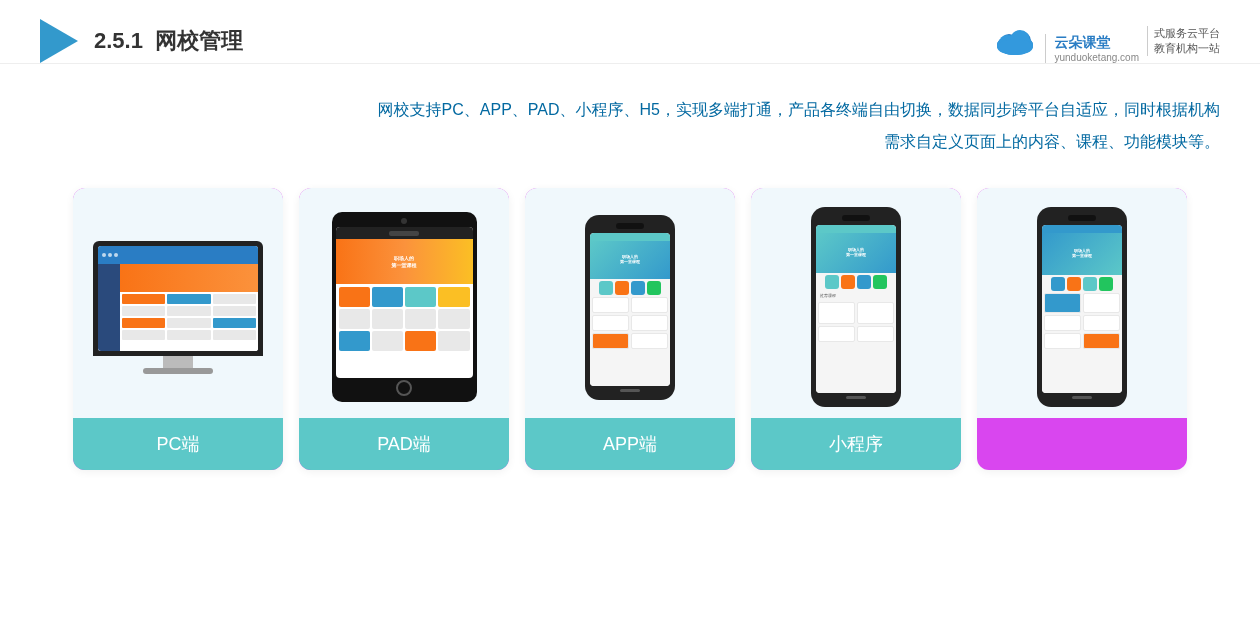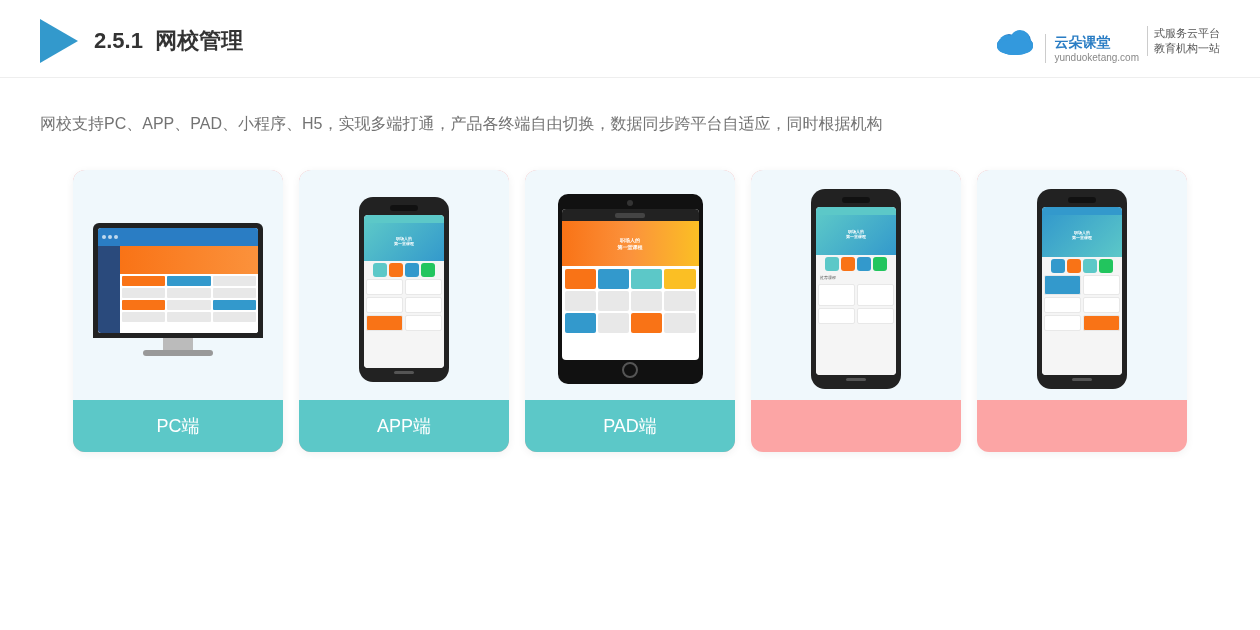--- a/index.html
+++ b/index.html
@@ -14,21 +14,21 @@
       width: 1260px;
       min-height: 630px;
       background: #fff;
       padding: 0;
     }
     
     .header {
       display: flex;
       align-items: flex-end;
       justify-content: space-between;
-      padding: 18px 40px 14px 40px;
+      padding: 18px 40px 0 40px;
       border-bottom: 1px solid #eee;
     }
     .header-left {
       display: flex;
       align-items: center;
       gap: 16px;
     }
     .logo-triangle {
       width: 0;
       height: 0;
@@ -70,32 +70,33 @@
       color: #888;
     }
     .brand-slogan {
       font-size: 11px;
       color: #555;
     }
     
     .description {
       padding: 30px 40px 10px 40px;
       font-size: 16px;
-      color: #737373;
+      color: #0369a1;
       line-height: 2;
+      text-align: right;
     }
     
     .cards-container {
       display: flex;
       gap: 16px;
       padding: 20px 40px 30px 40px;
       justify-content: center;
     }
     .card {
-      background: #fca5a5;
+      background: #d946ef;
       border-radius: 12px;
       width: 210px;
       display: flex;
       flex-direction: column;
       align-items: center;
       overflow: hidden;
       box-shadow: 0 2px 8px rgba(0,0,0,0.06);
     }
     .card-image-area {
       width: 100%;
@@ -400,20 +401,21 @@
         <div style="display:flex;flex-direction:column;padding-left:6px;border-left:1px solid #ccc;">
           <span class="brand-slogan">式服务云平台</span>
           <span class="brand-slogan">教育机构一站</span>
         </div>
       </div>
     </div>
   </div>
 
   <div class="description">
     <p>网校支持PC、APP、PAD、小程序、H5，实现多端打通，产品各终端自由切换，数据同步跨平台自适应，同时根据机构</p>
+    <p>需求自定义页面上的内容、课程、功能模块等。</p>
   </div>
 
   <div class="cards-container">
 
     <div class="card">
       <div class="card-image-area">
         <div class="pc-monitor">
           <div class="monitor-frame">
             <div class="monitor-screen">
               <div class="monitor-screen-bar">
@@ -447,56 +449,20 @@
                   </div>
                 </div>
               </div>
             </div>
           </div>
           <div class="monitor-stand"></div>
           <div class="monitor-base"></div>
         </div>
       </div>
       <div class="card-label">PC端</div>
-    </div>
-
-    <div class="card">
-      <div class="card-image-area">
-        <div class="phone-frame">
-          <div class="phone-notch"></div>
-          <div class="phone-screen">
-            <div class="phone-status-bar"></div>
-            <div class="phone-hero">
-              <div class="phone-hero-text">职场人的<br>第一堂课程</div>
-            </div>
-            <div class="phone-body">
-              <div class="phone-icons-row">
-                <div class="phone-icon-mini"></div>
-                <div class="phone-icon-mini phone-icon-orange"></div>
-                <div class="phone-icon-mini phone-icon-blue"></div>
-                <div class="phone-icon-mini phone-icon-green"></div>
-              </div>
-              <div class="phone-card-row">
-                <div class="phone-card-mini"></div>
-                <div class="phone-card-mini"></div>
-              </div>
-              <div class="phone-card-row">
-                <div class="phone-card-mini"></div>
-                <div class="phone-card-mini"></div>
-              </div>
-              <div class="phone-card-row">
-                <div class="phone-card-mini" style="background:#f97316;"></div>
-                <div class="phone-card-mini"></div>
-              </div>
-            </div>
-          </div>
-          <div class="phone-home-btn"></div>
-        </div>
-      </div>
-      <div class="card-label">APP端</div>
     </div>
 
     <div class="card">
       <div class="card-image-area">
         <div class="tablet-frame">
           <div class="tablet-camera"></div>
           <div class="tablet-screen">
             <div class="tablet-top-bar">
               <div style="width:30px;height:5px;background:#444;border-radius:2px;"></div>
             </div>
@@ -519,20 +485,56 @@
             </div>
           </div>
           <div class="tablet-home"></div>
         </div>
       </div>
       <div class="card-label">PAD端</div>
     </div>
 
     <div class="card">
       <div class="card-image-area">
+        <div class="phone-frame">
+          <div class="phone-notch"></div>
+          <div class="phone-screen">
+            <div class="phone-status-bar"></div>
+            <div class="phone-hero">
+              <div class="phone-hero-text">职场人的<br>第一堂课程</div>
+            </div>
+            <div class="phone-body">
+              <div class="phone-icons-row">
+                <div class="phone-icon-mini"></div>
+                <div class="phone-icon-mini phone-icon-orange"></div>
+                <div class="phone-icon-mini phone-icon-blue"></div>
+                <div class="phone-icon-mini phone-icon-green"></div>
+              </div>
+              <div class="phone-card-row">
+                <div class="phone-card-mini"></div>
+                <div class="phone-card-mini"></div>
+              </div>
+              <div class="phone-card-row">
+                <div class="phone-card-mini"></div>
+                <div class="phone-card-mini"></div>
+              </div>
+              <div class="phone-card-row">
+                <div class="phone-card-mini" style="background:#f97316;"></div>
+                <div class="phone-card-mini"></div>
+              </div>
+            </div>
+          </div>
+          <div class="phone-home-btn"></div>
+        </div>
+      </div>
+      <div class="card-label">APP端</div>
+    </div>
+
+    <div class="card">
+      <div class="card-image-area">
         <div class="phone-frame" style="height:200px;">
           <div class="phone-notch"></div>
           <div class="phone-screen">
             <div class="phone-status-bar"></div>
             <div class="phone-hero" style="height:40px;">
               <div class="phone-hero-text">职场人的<br>第一堂课程</div>
             </div>
             <div class="phone-body">
               <div class="phone-icons-row">
                 <div class="phone-icon-mini"></div>
@@ -547,20 +549,21 @@
               </div>
               <div class="phone-card-row">
                 <div class="phone-card-mini"></div>
                 <div class="phone-card-mini"></div>
               </div>
             </div>
           </div>
           <div class="phone-home-btn"></div>
         </div>
       </div>
+      <div class="card-label">小程序</div>
     </div>
 
     <div class="card">
       <div class="card-image-area">
         <div class="phone-frame" style="height:200px;">
           <div class="phone-notch"></div>
           <div class="phone-screen">
             <div class="phone-status-bar" style="background:#3399cc;"></div>
             <div class="phone-hero" style="height:42px;background:linear-gradient(135deg,#3399cc,#5cc8c8);">
               <div class="phone-hero-text">职场人的<br>第一堂课程</div>

